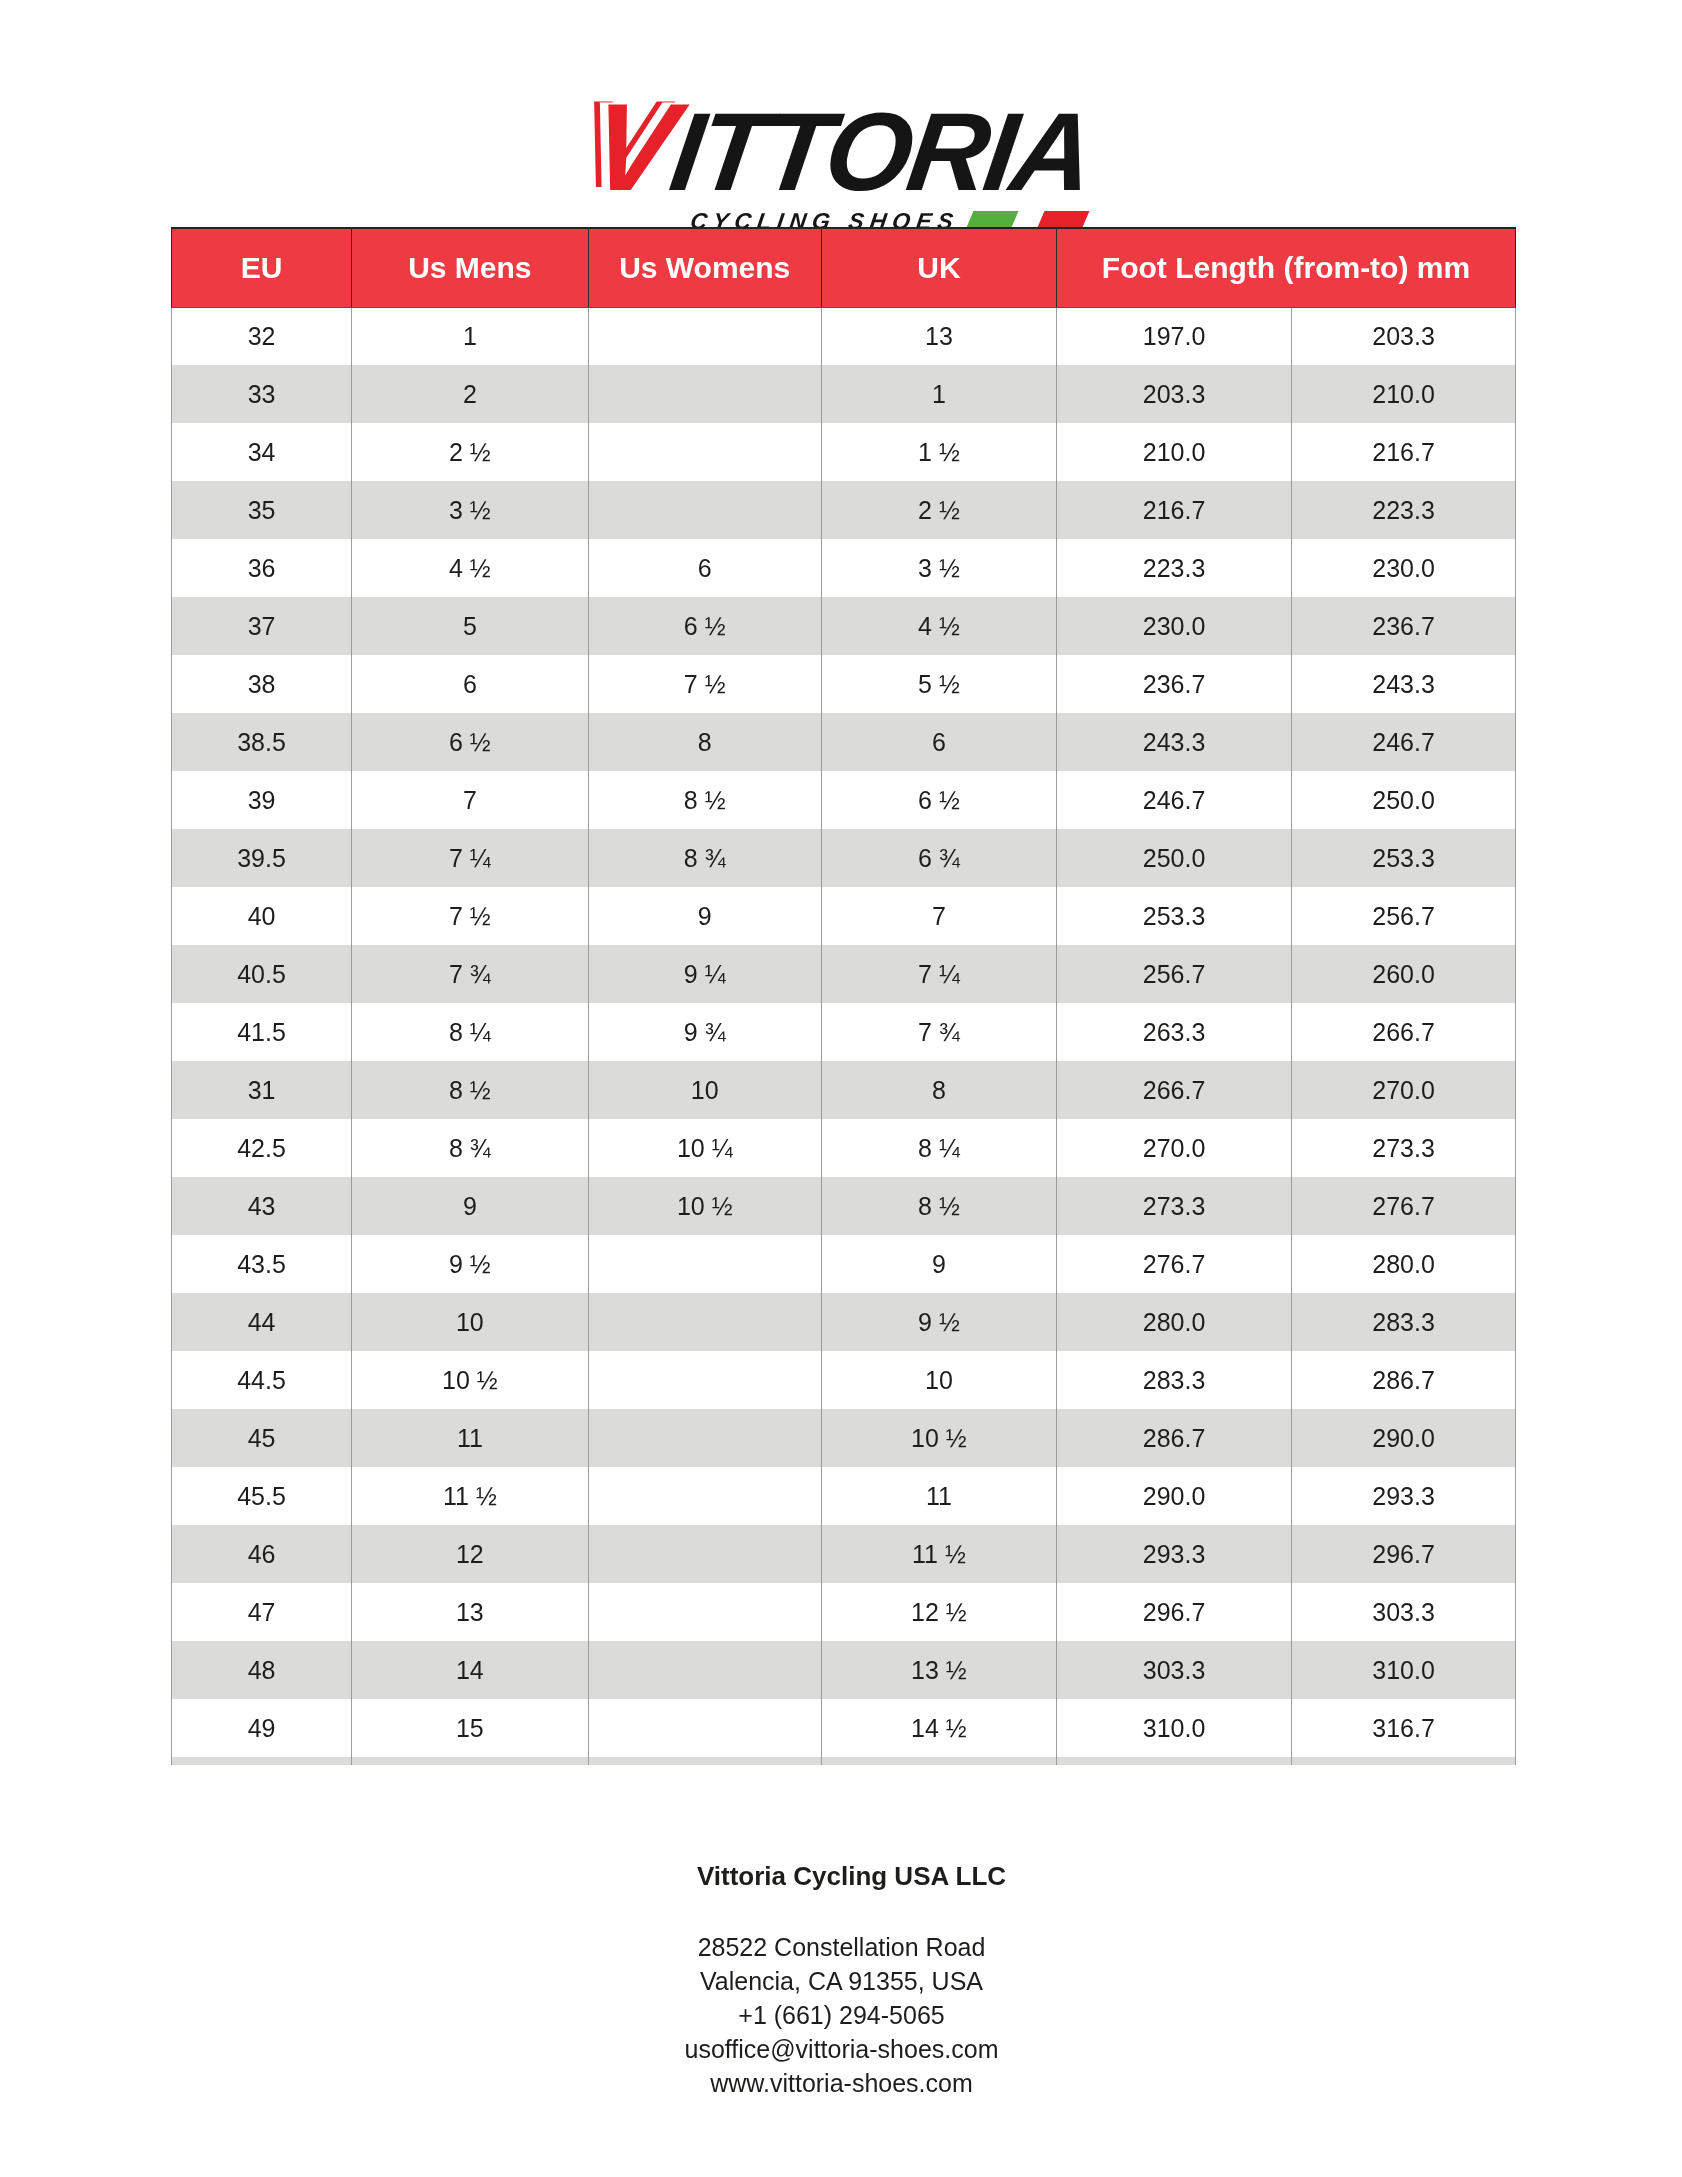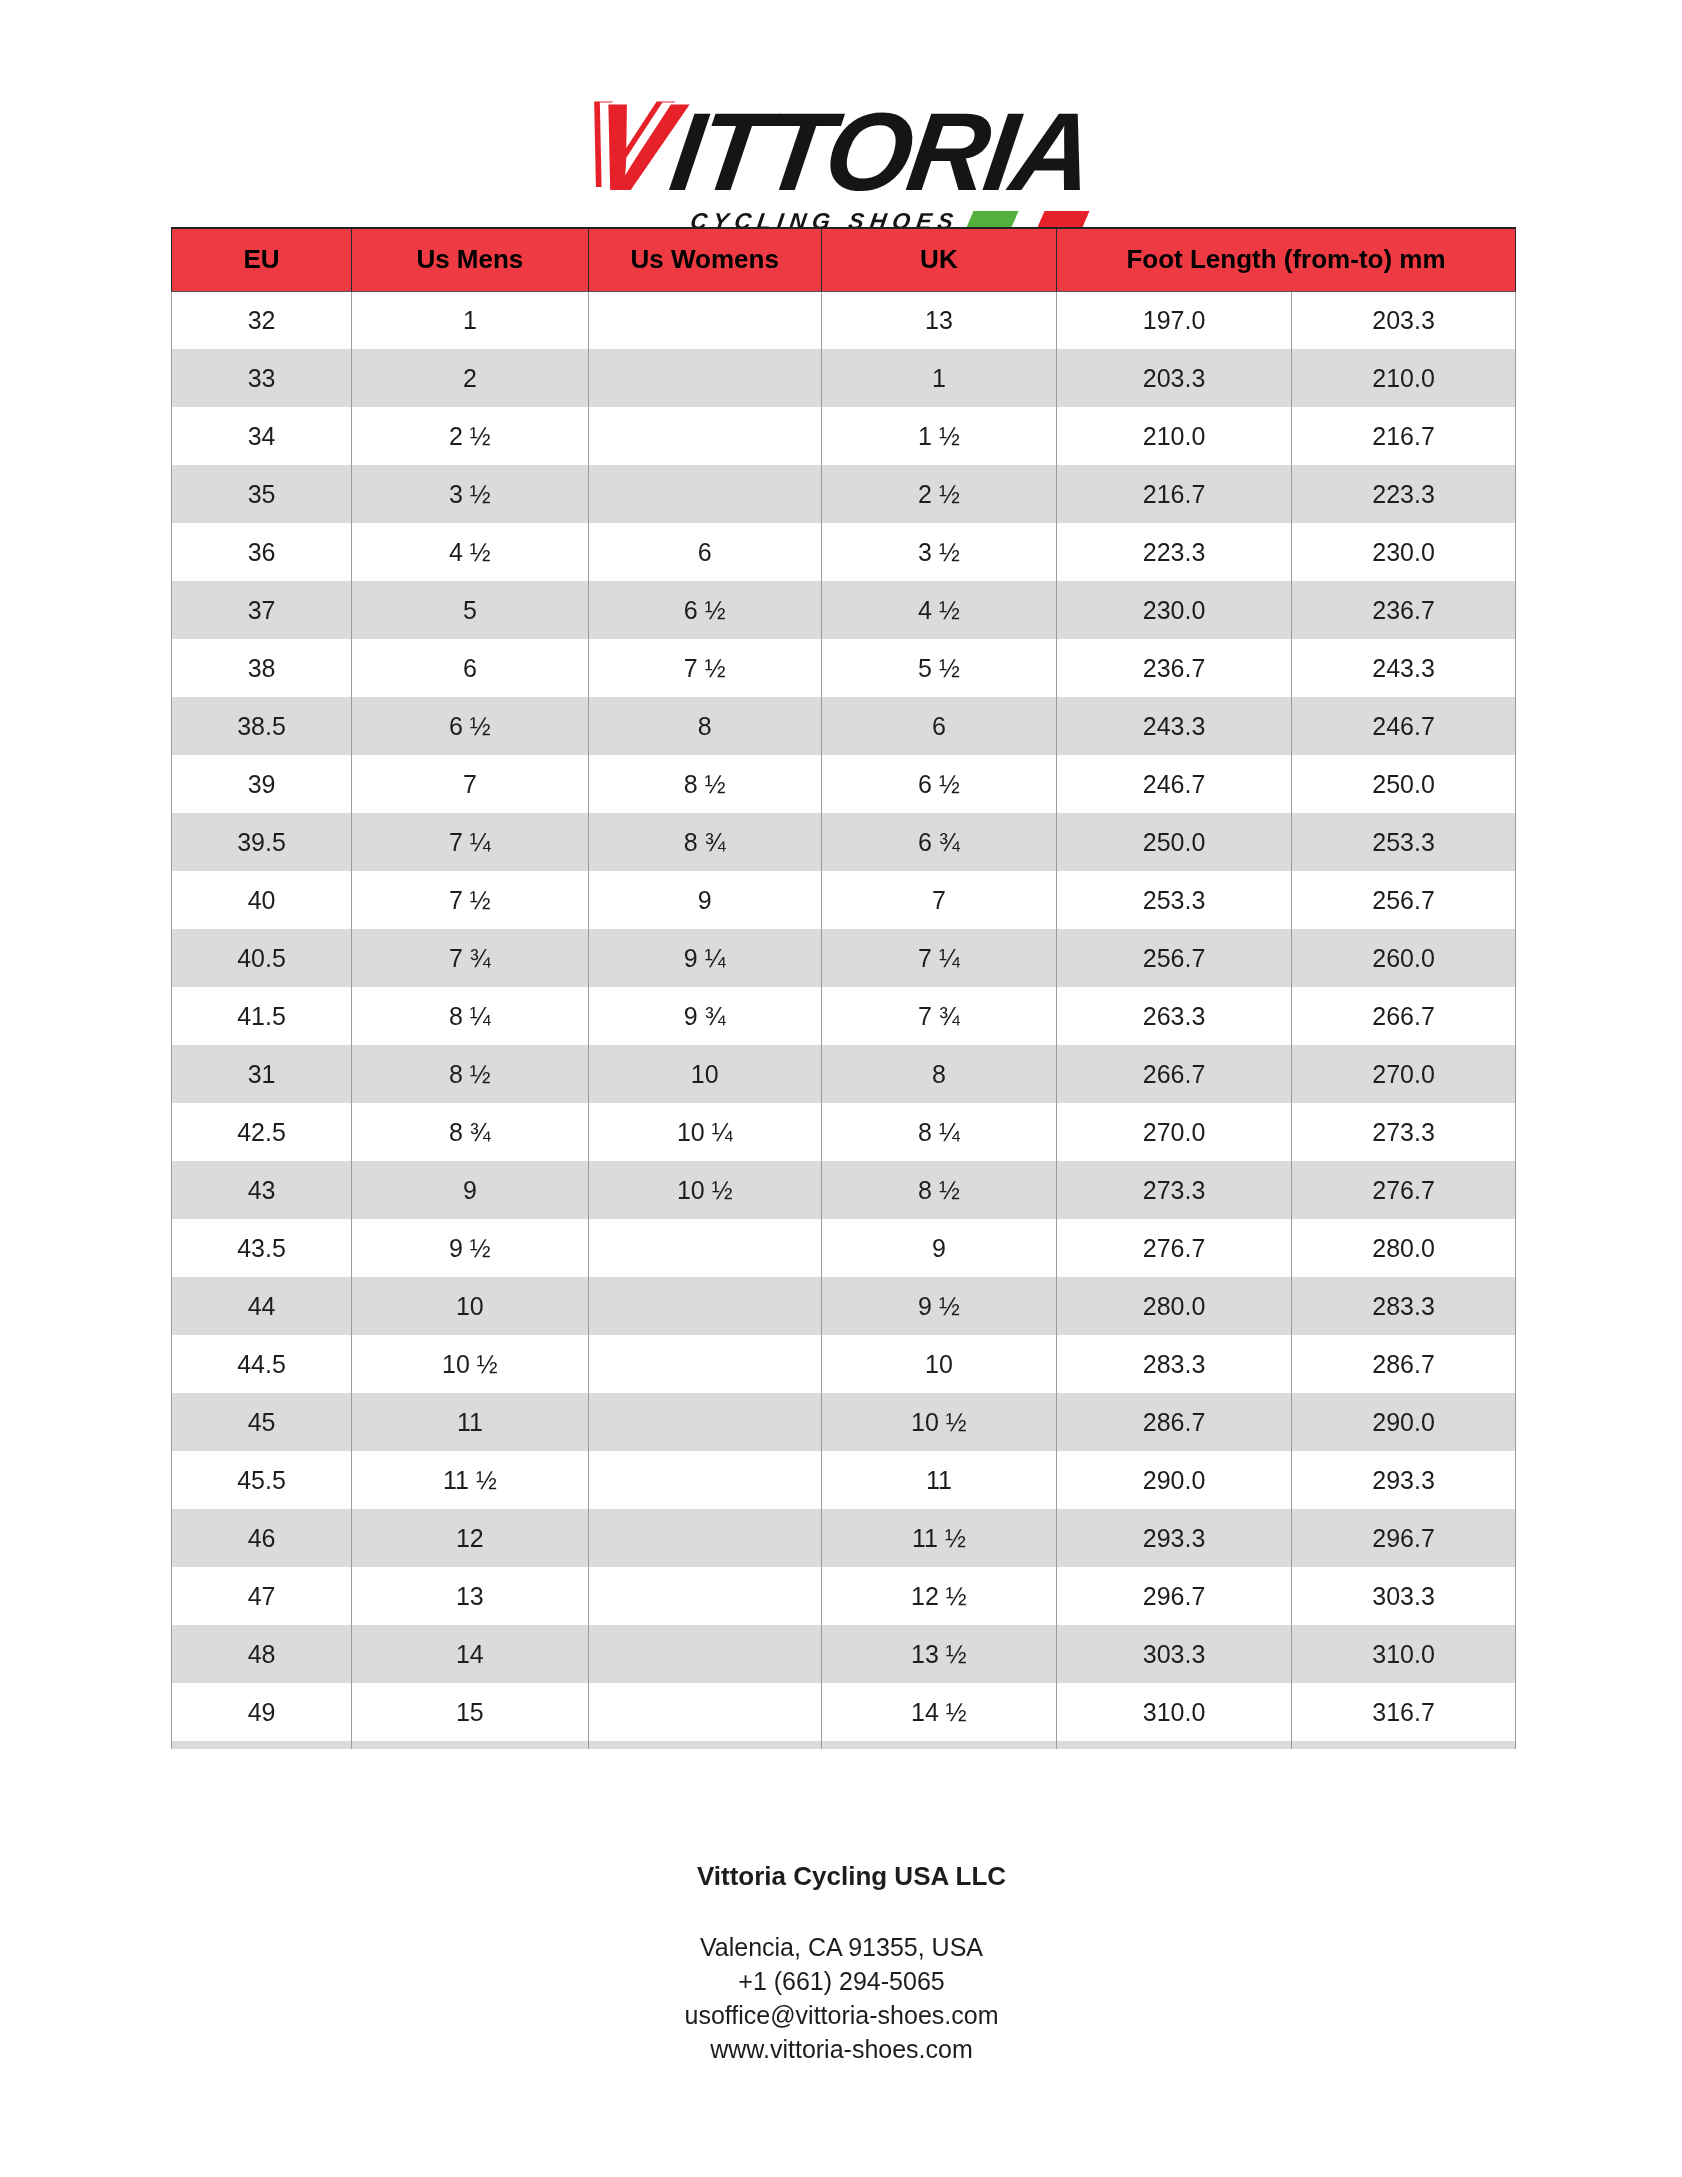--- a/index.html
+++ b/index.html
@@ -49,23 +49,23 @@
   table.size-table {
     position: absolute;
     left: 171px; top: 227px;
     width: 1345px;
     border-collapse: collapse;
     table-layout: fixed;
     text-align: center;
   }
   .size-table th {
     background: #ee3b43;
-    color: #000000;
-    height: 63px;
-    font-size: 26px;
+    color: #ffffff;
+    height: 79px;
+    font-size: 30px;
     font-weight: bold;
     border-top: 2.6px solid #222222;
     border-left: 1.7px solid #2a2a2a;
     border-right: 1.7px solid #2a2a2a;
     border-bottom: 1.7px solid #555555;
     padding: 0;
   }
   .size-table td {
     height: 58px;
     font-size: 25px;
@@ -333,18 +333,19 @@
         <td></td>
         <td></td>
         <td></td>
         <td></td>
       </tr>
     </tbody>
 </table>
 
 <div class="footer">
   <p class="company">Vittoria Cycling USA LLC</p>
+  <div class="line">28522 Constellation Road</div>
   <div class="line">Valencia, CA 91355, USA</div>
   <div class="line">+1 (661) 294-5065</div>
   <div class="line">usoffice@vittoria-shoes.com</div>
   <div class="line">www.vittoria-shoes.com</div>
 </div>
 
 
 </body></html>

